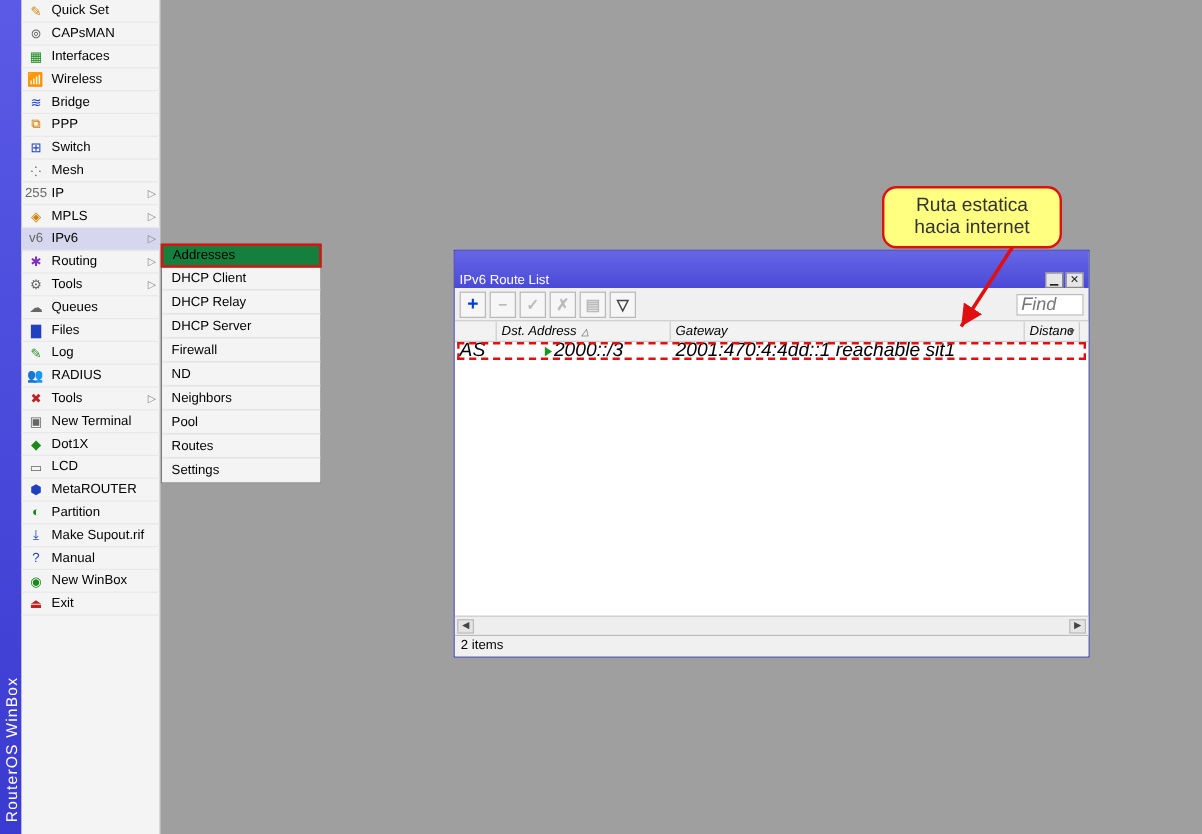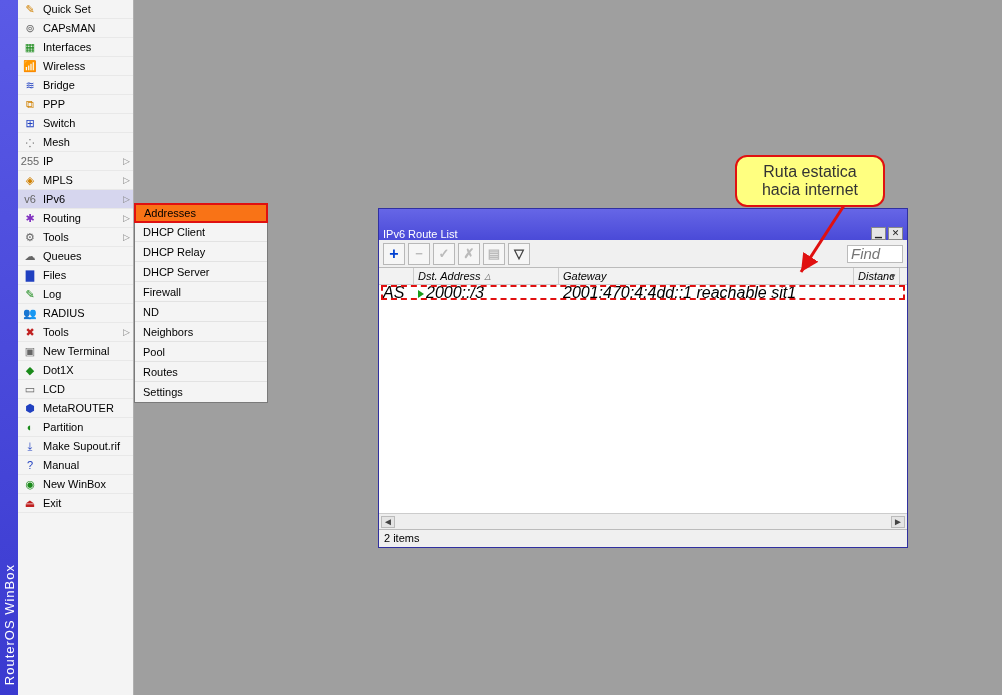--- a/index.html
+++ b/index.html
@@ -83,21 +83,21 @@
     height: 20px;
     display: flex;
     align-items: center;
     padding: 0 8px;
     border-bottom: 1px solid #e2e2e2;
     cursor: default;
   }
   .submenu-item:last-child { border-bottom: none; }
   .submenu-item.selected {
     border: 2px solid #e01010;
-    background: #f97316;
+    background: #15803d;
     margin: -1px;
   }
   
   .win {
     position: absolute;
     left: 378px;
     top: 208px;
     width: 530px;
     height: 340px;
     background: #f0f0f0;
@@ -431,21 +431,21 @@
           <span>Gateway</span>
         </div>
         <div class="gh" style="width: 46px;">
           <span>Distanc</span>
           <span class="tri-down">▼</span>
         </div>
       </div>
     <div class="grid-body" id="grid-body">
         <div class="grid-row">
           <div class="gc" style="width: 35px;">AS</div>
-          <div class="gc" style="width: 145px;"><span class="route-tri"></span><span>2000::/3</span></div>
+          <div class="gc" style="width: 145px; text-align: center;"><span class="route-tri"></span><span>2000::/3</span></div>
           <div class="gc" style="width: 295px;">2001:470:4:4dd::1 reachable sit1</div>
           <div class="gc" style="width: 46px;"></div>
         </div>
         <div class="row-hl" style="top: 0px;"></div>
       </div>
     <div class="grid-scroll">
       <span class="arrow">◄</span>
       <span class="arrow">►</span>
     </div>
   </div>

